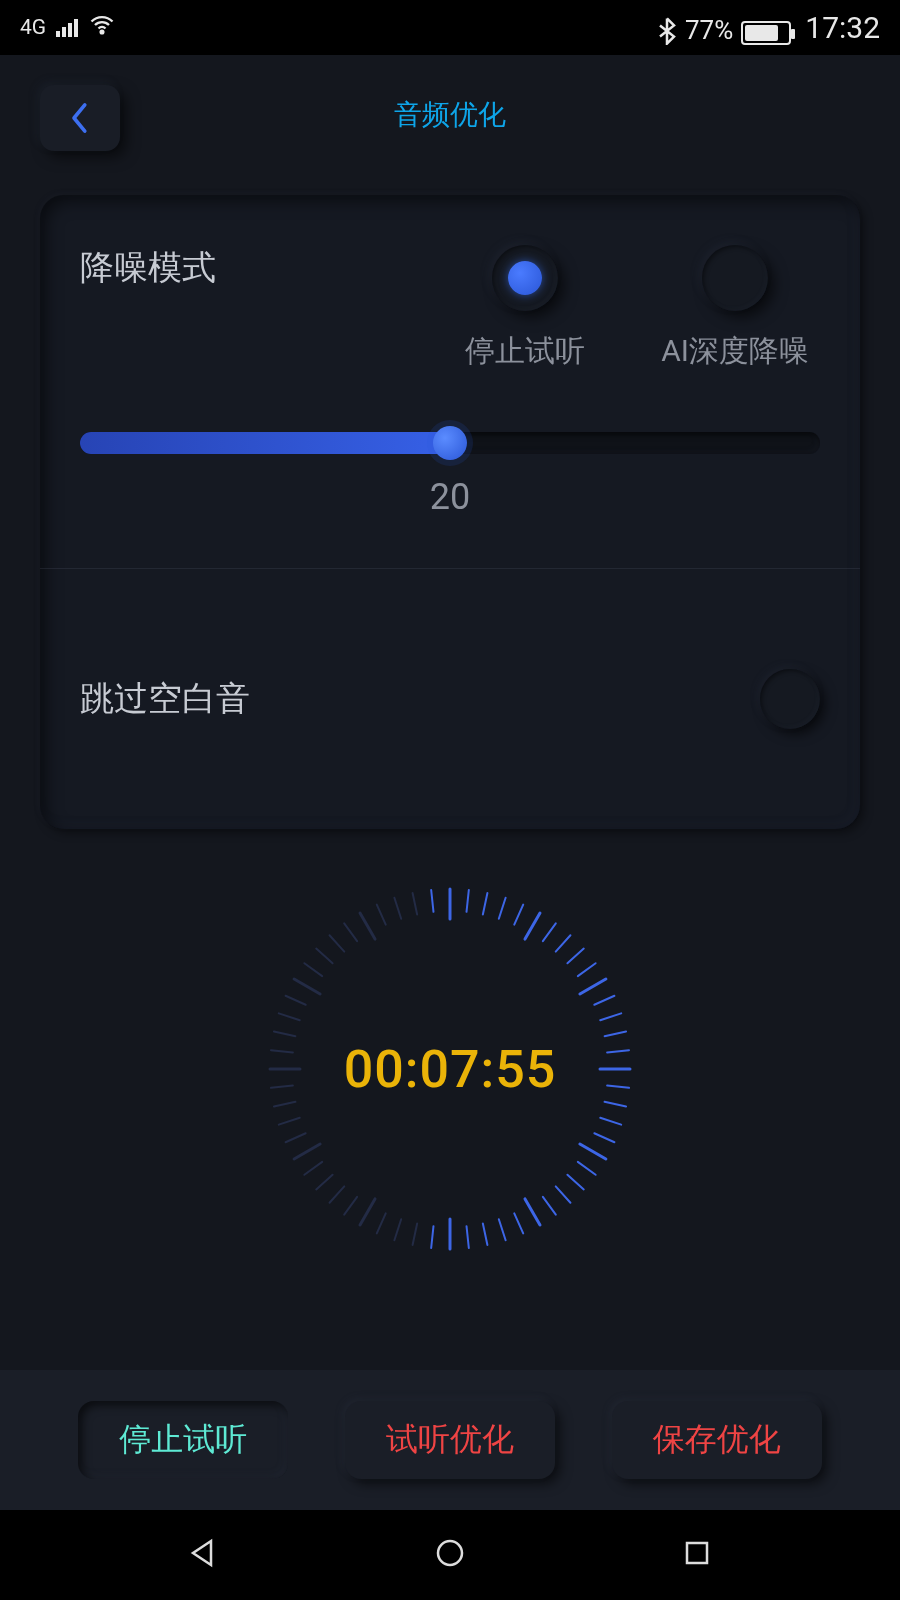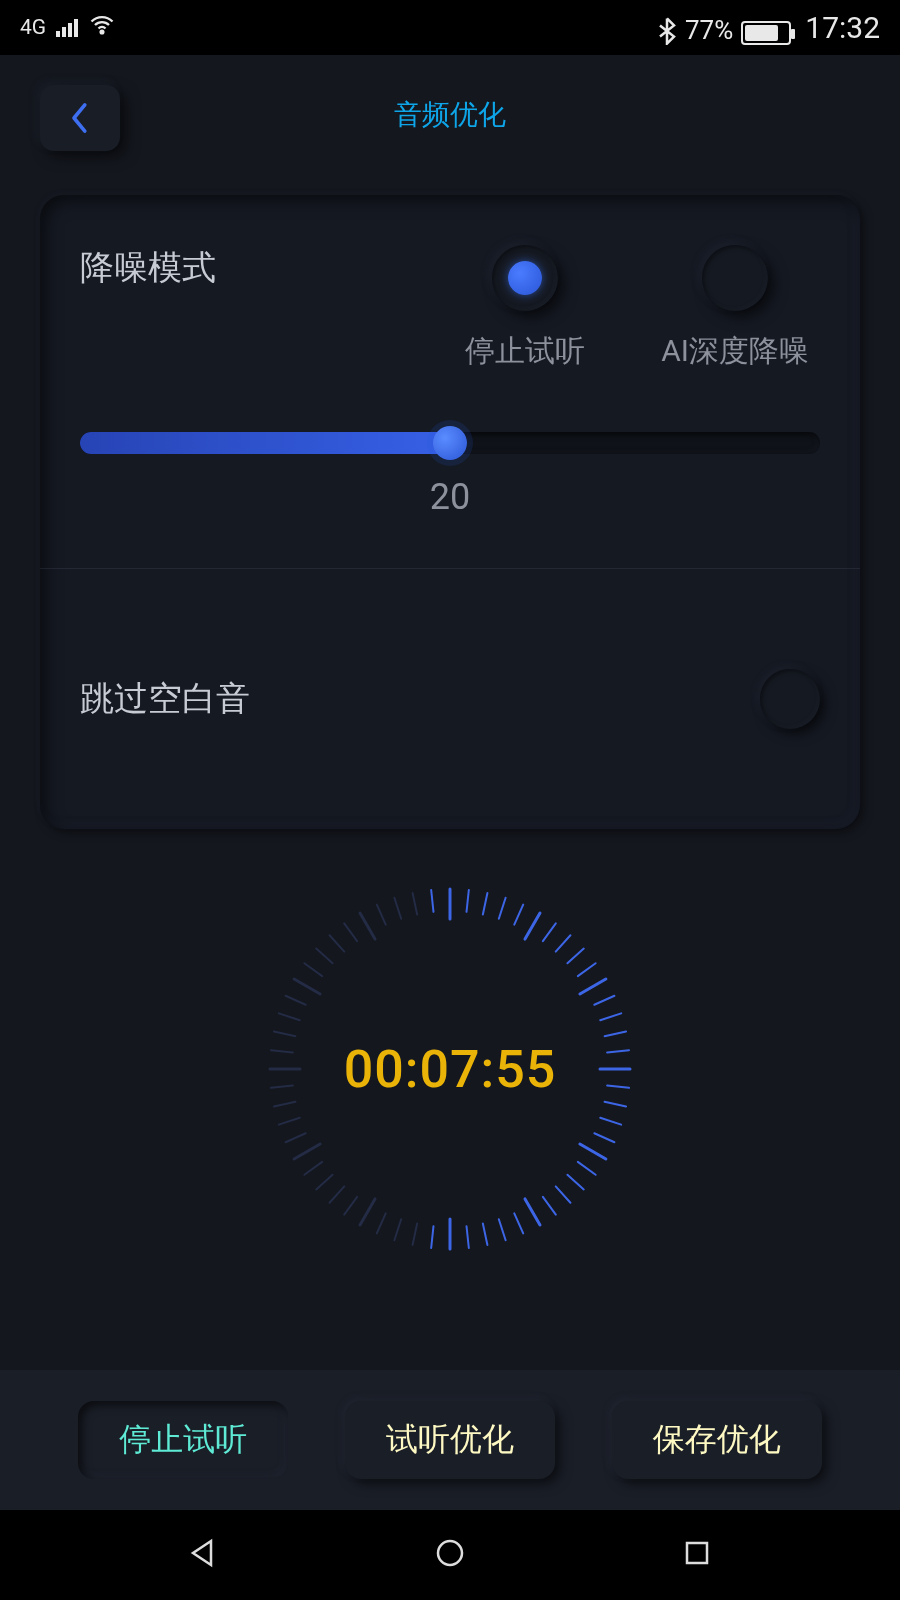--- a/index.html
+++ b/index.html
@@ -231,21 +231,21 @@
     .act-btn {
       min-width: 210px;
       height: 78px;
       border-radius: 16px;
       background: #1a1e27;
       box-shadow: -3px -3px 8px rgba(85,95,125,0.10), 5px 5px 12px rgba(0,0,0,0.55);
       display: flex;
       align-items: center;
       justify-content: center;
       font-size: 32px;
-      color: #fef9c3;
+      color: #ef4444;
     }
     .act-btn.pressed {
       box-shadow: inset 4px 4px 10px rgba(0,0,0,0.6), inset -3px -3px 8px rgba(80,90,120,0.1);
       color: #5eead4;
     }
 
     
     .navbar {
       position: absolute;
       bottom: 0;

